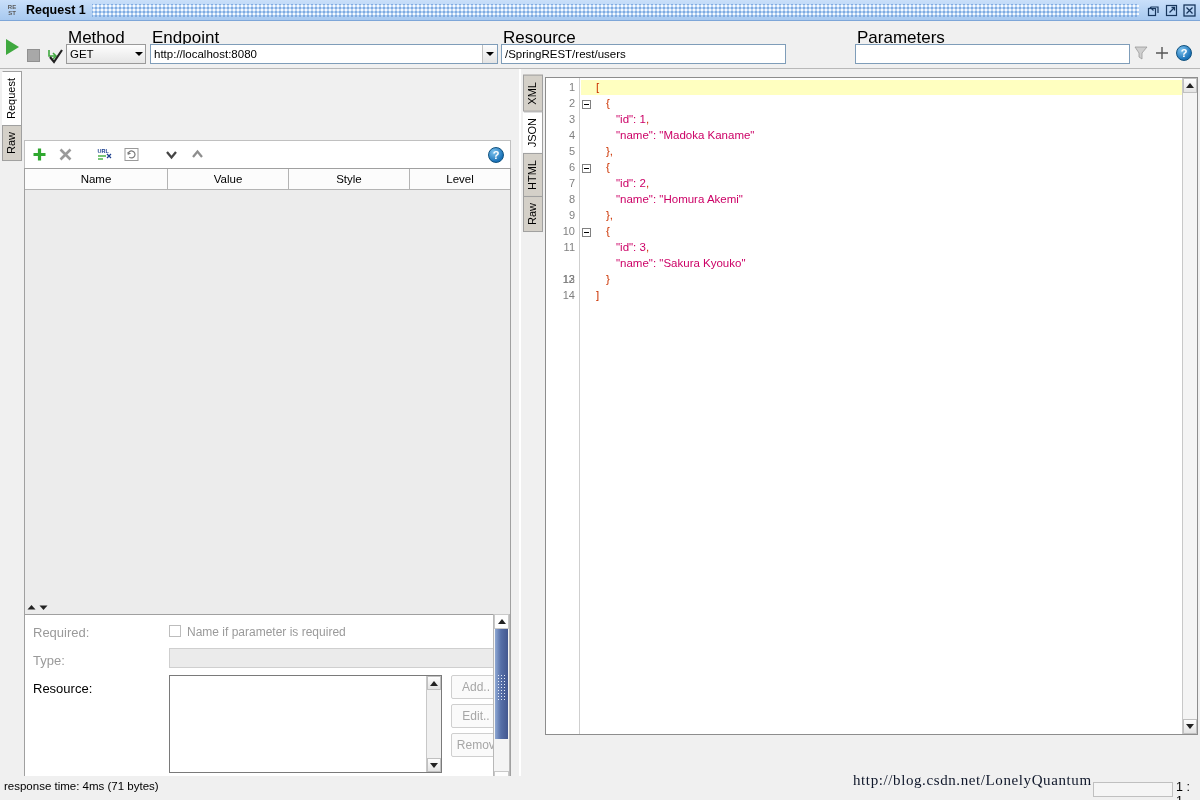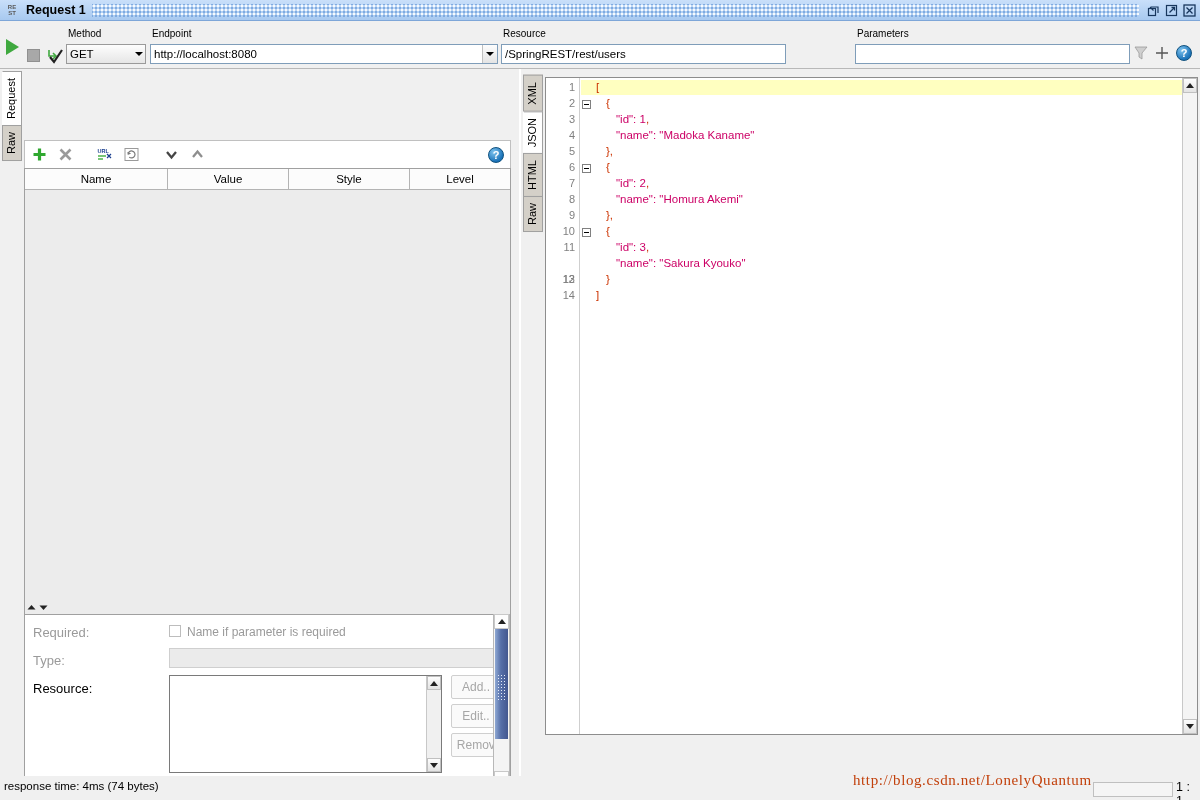--- a/index.html
+++ b/index.html
@@ -45,21 +45,21 @@
   }
   #titlebar .wbtn svg { display: block; }
 
   
   #reqbar {
     position: absolute; left: 0; top: 21px; width: 1200px; height: 48px;
     background: #f0f0f0;
     border-bottom: 1px solid #b8b8b8;
   }
   .rb-label {
-    position: absolute; font-size: 10px; color: #000; top: 7px; white-space: nowrap;
+    position: absolute; font-size: 17px; color: #000; top: 7px; white-space: nowrap;
   }
   .rb-field {
     position: absolute; top: 23px; height: 20px;
     background: #ffffff; border: 1px solid #7f9db9;
     font-size: 11.5px; color: #000;
     padding: 0 3px; line-height: 18px; white-space: nowrap; overflow: hidden;
   }
   .rb-combo {
     position: absolute; top: 23px; height: 20px;
     background: linear-gradient(to bottom,#fdfdfd,#e6e6e6);
@@ -260,21 +260,21 @@
   
   #statusbar {
     position: absolute; left: 0; top: 776px; width: 1200px; height: 24px;
     background: #f0f0f0;
   }
   #status-text {
     position: absolute; left: 4px; top: 4px; font-size: 11.5px; color: #000;
   }
   #watermark {
     position: absolute; left: 853px; top: 772px; font-size: 15px;
-    color: #c2410c; font-family: "Liberation Serif", serif; letter-spacing: 0.6px;
+    color: #0f172a; font-family: "Liberation Serif", serif; letter-spacing: 0.6px;
     white-space: nowrap; pointer-events: none;
   }
   #status-box {
     position: absolute; left: 1093px; top: 782px; width: 80px; height: 15px;
     border: 1px solid #c0c0c0; background: #f5f5f5;
   }
   #status-counter {
     position: absolute; left: 1176px; top: 780px; font-size: 12.5px; color: #000;
   }
 
@@ -557,17 +557,17 @@
         </div>
       <div class="ebtn" style="bottom:0;">
           <div class="arrow-dn"></div>
         </div>
     </div>
   </div>
 
 </div>
 
 <div id="statusbar">
-  <div id="status-text">response time: 4ms (74 bytes)</div>
+  <div id="status-text">response time: 4ms (71 bytes)</div>
 </div>
 <div id="watermark">http://blog.csdn.net/LonelyQuantum</div>
 <div id="status-box"></div>
 <div id="status-counter">1 : 1</div>
 
 </body></html>

